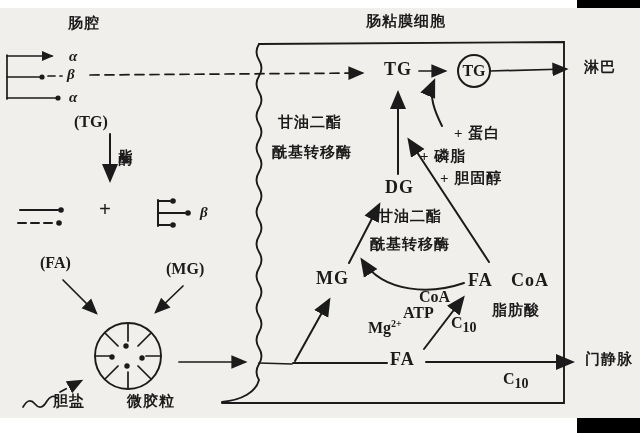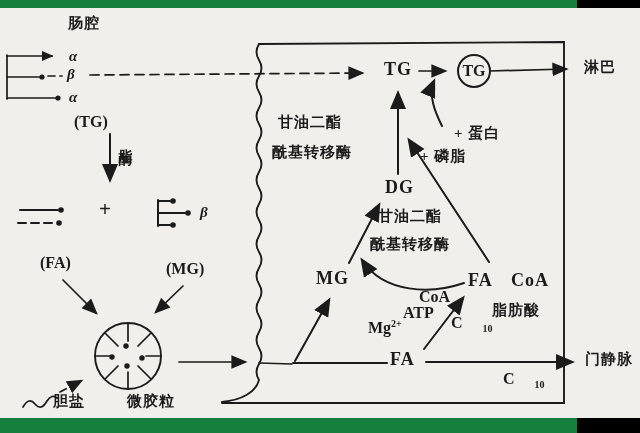--- a/index.html
+++ b/index.html
@@ -1,30 +1,30 @@
 <!DOCTYPE html>
 <html><head>
 <meta charset="utf-8">
 <style>
   html,body{margin:0;padding:0;}
   body{width:640px;height:433px;background:#000;overflow:hidden;
        font-family:"Liberation Serif","DejaVu Serif",serif;}
-  #stage{position:relative;width:577px;height:433px;background:#15803d;}
+  #stage{position:relative;width:577px;height:433px;background:#ffffff;}
   #paper{position:absolute;left:0;top:8px;width:640px;height:410px;
          background:#f1efeb;}
   #linework{position:absolute;left:0;top:0;width:640px;height:433px;}
   .label{position:absolute;color:#1b1b1b;white-space:nowrap;font-weight:bold;}
   .cn{font-size:15px;letter-spacing:1px;}
   .cn-sm{font-size:14px;letter-spacing:1px;}
   .sym{font-size:18px;letter-spacing:1px;}
   .sym-md{font-size:16px;}
   .greek{font-style:italic;font-size:15px;font-weight:bold;}
   .vert{writing-mode:vertical-rl;text-orientation:upright;letter-spacing:3px;}
   .plus{font-size:21px;font-weight:bold;}
-  sub{font-size:10px;line-height:0;margin-left:20px;}
+  sub{font-size:14px;line-height:0;}
   sup{font-size:10px;line-height:0;}
   .ctr{text-align:center;}
 </style>
 </head>
 <body>
 
 <div id="stage">
   <div id="paper"></div>
 
   <svg id="linework" viewBox="0 0 640 433" fill="none" stroke="#1b1b1b" stroke-width="1.7" stroke-linecap="round">
@@ -115,20 +115,21 @@
     <line x1="489" y1="262" x2="409" y2="140" marker-end="url(#ah)" stroke-width="2"></line>
     <line x1="349" y1="263" x2="379" y2="205" marker-end="url(#ah)" stroke-width="2"></line>
     <path d="M 464,283 C 432,294 384,294 362,260" marker-end="url(#ah)" stroke-width="2"></path>
     <line x1="295" y1="361" x2="329" y2="300" marker-end="url(#ah)" stroke-width="2"></line>
     <line x1="293" y1="363" x2="387" y2="363" stroke-width="2"></line>
     <line x1="424" y1="349" x2="463" y2="298" marker-end="url(#ah)" stroke-width="2"></line>
     <line x1="426" y1="362" x2="572" y2="362" marker-end="url(#ah)" stroke-width="2"></line>
   </svg>
 
   <div class="label cn" style="left:68px;top:14px">肠腔</div>
+  <div class="label cn" style="left:366px;top:12px">肠粘膜细胞</div>
 
   <div class="label greek" style="left:69px;top:48px">α</div>
   <div class="label greek" style="left:67px;top:66px">β</div>
   <div class="label greek" style="left:69px;top:89px">α</div>
 
   <div class="label sym-md" style="left:74px;top:113px">(TG)</div>
   <div class="label cn-sm vert" style="left:116px;top:138px">脂酶</div>
 
   <div class="label plus" style="left:99px;top:197px">+</div>
   <div class="label greek" style="left:200px;top:204px">β</div>
@@ -138,20 +139,21 @@
 
   <div class="label cn" style="left:53px;top:392px">胆盐</div>
   <div class="label cn" style="left:127px;top:392px">微胶粒</div>
 
   <div class="label sym" style="left:384px;top:59px">TG</div>
   <div class="label sym-md ctr" style="left:460px;top:62px;width:28px">TG</div>
   <div class="label cn" style="left:584px;top:58px">淋巴</div>
 
   <div class="label cn" style="left:454px;top:124px">+ 蛋白</div>
   <div class="label cn" style="left:420px;top:147px">+ 磷脂</div>
+  <div class="label cn" style="left:440px;top:169px">+ 胆固醇</div>
 
   <div class="label cn" style="left:278px;top:113px">甘油二酯</div>
   <div class="label cn" style="left:272px;top:143px">酰基转移酶</div>
 
   <div class="label sym" style="left:385px;top:177px">DG</div>
   <div class="label cn" style="left:378px;top:207px">甘油二酯</div>
   <div class="label cn" style="left:370px;top:235px">酰基转移酶</div>
 
   <div class="label sym" style="left:316px;top:268px">MG</div>
 

